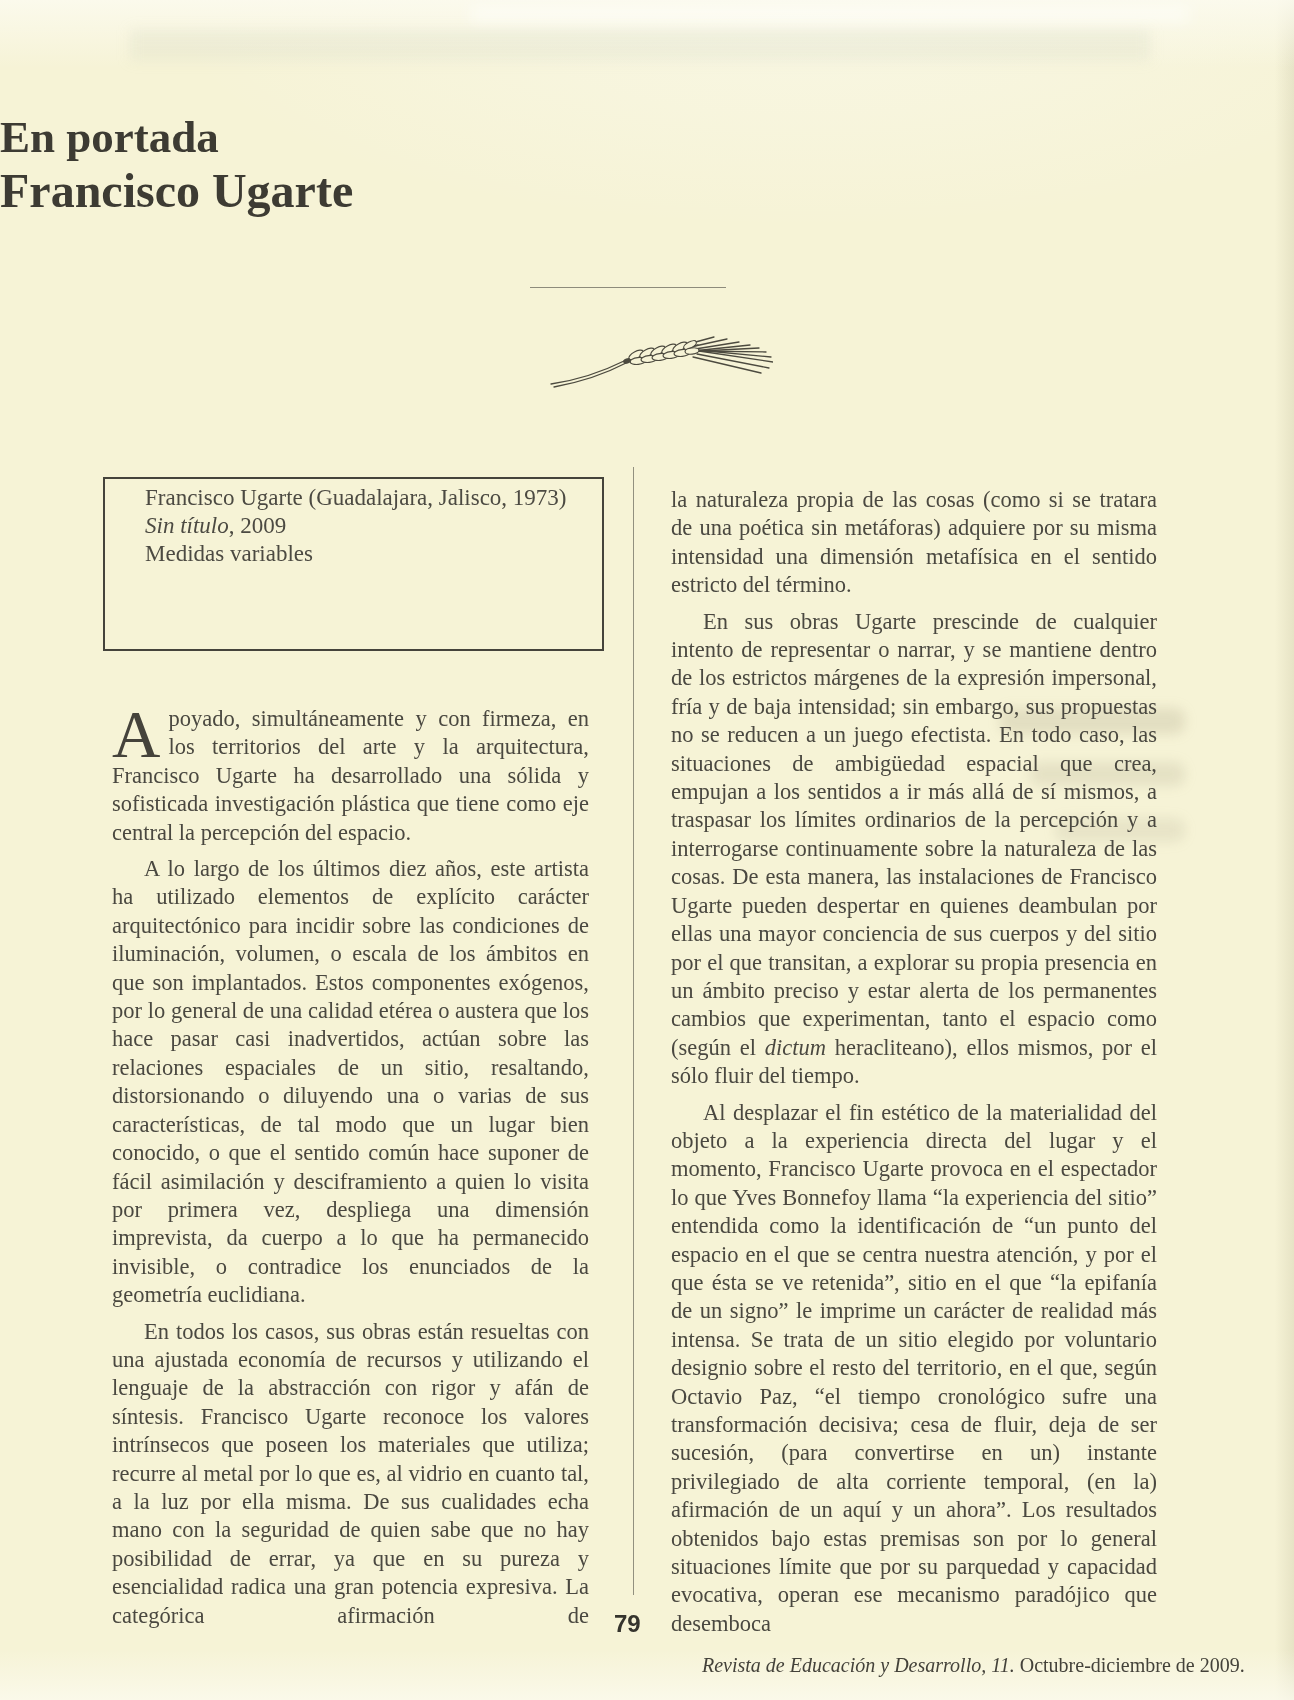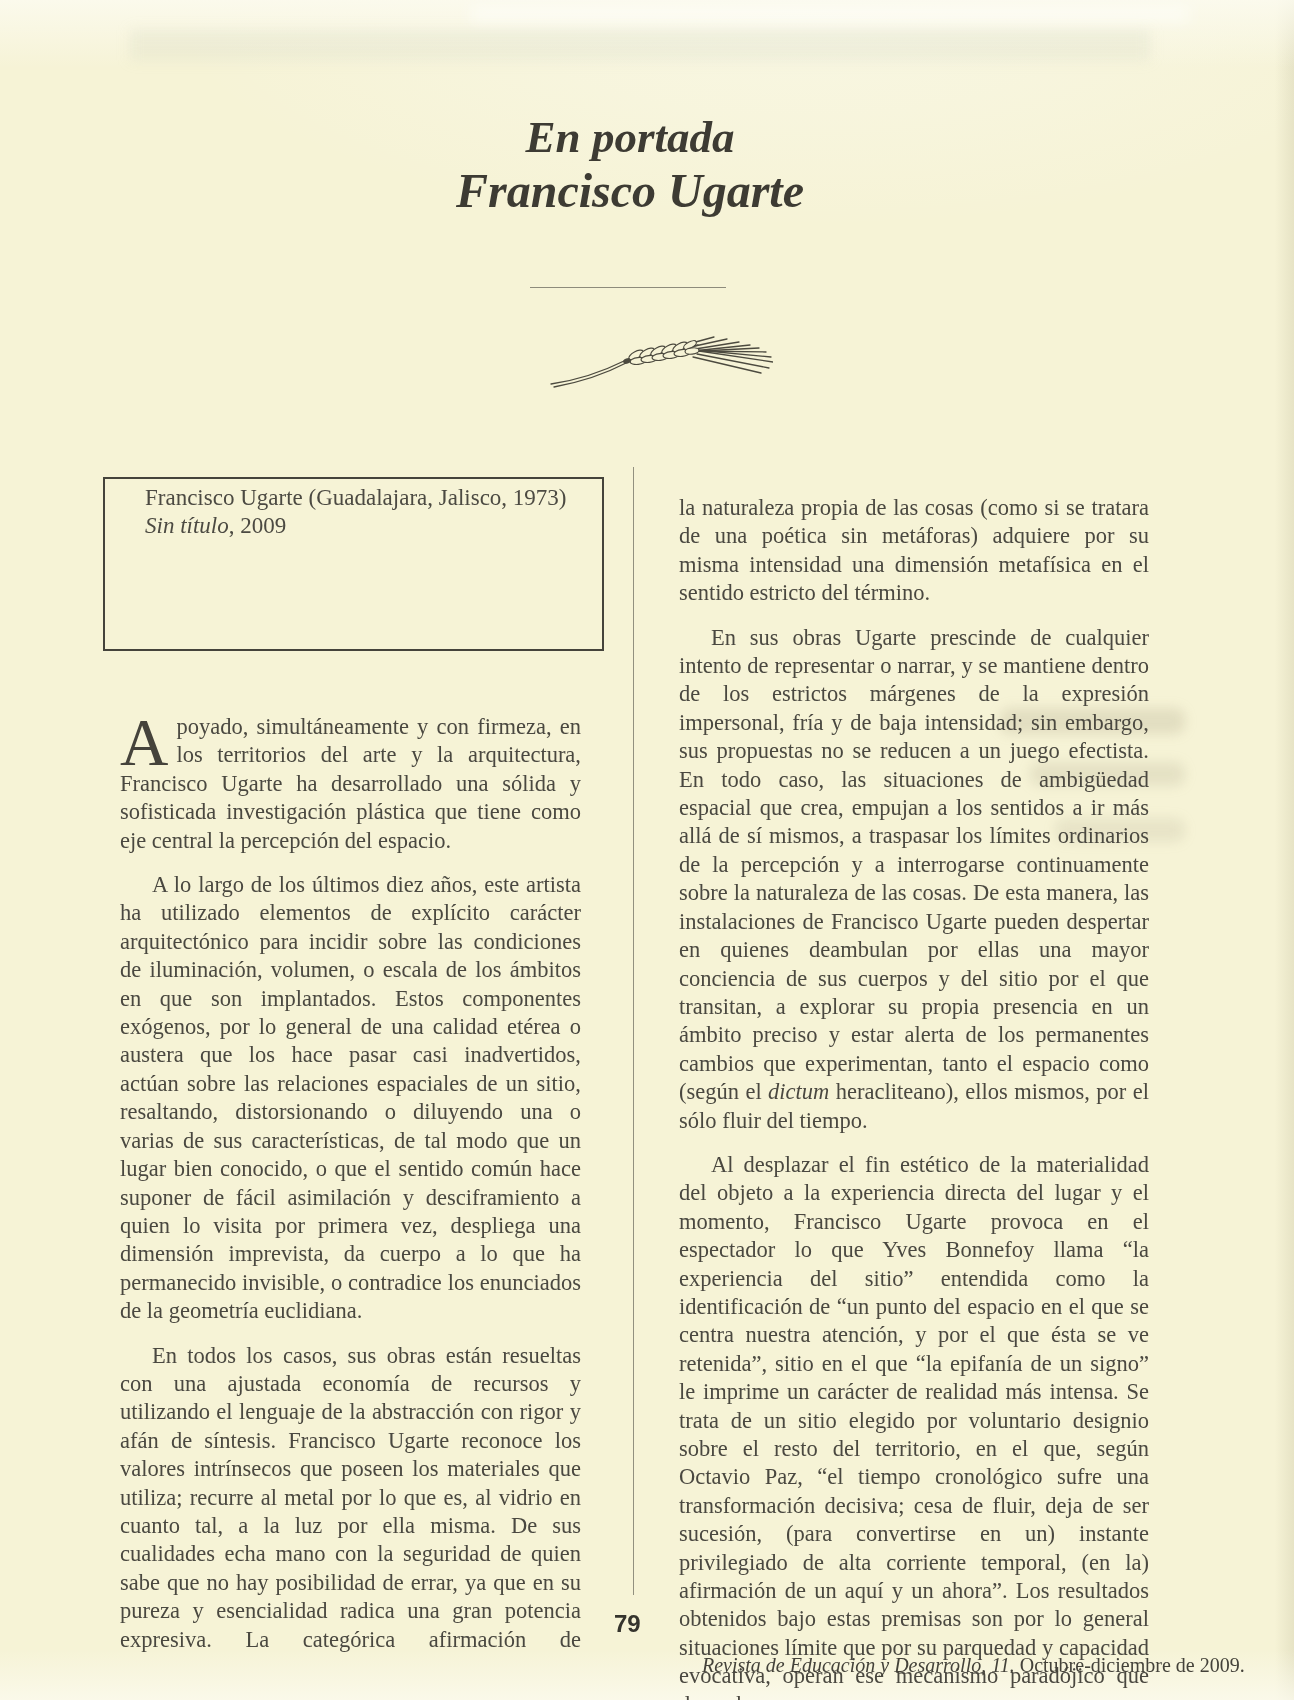--- a/index.html
+++ b/index.html
@@ -24,21 +24,21 @@
   .ghost-1 { left: 130px; top: 30px; width: 1020px; height: 30px; background: rgba(184,190,168,0.16); }
   .ghost-2 { left: 470px; top: 6px;  width: 720px;  height: 16px; background: rgba(255,255,252,0.55); }
   .smudge { position: absolute; pointer-events: none; filter: blur(6px); border-radius: 10px; }
   .smudge-1 { left: 1000px; top: 708px; width: 185px; height: 26px; background: rgba(150,140,112,0.20); }
   .smudge-2 { left: 1030px; top: 762px; width: 155px; height: 24px; background: rgba(150,140,112,0.17); }
   .smudge-3 { left: 1055px; top: 818px; width: 130px; height: 24px; background: rgba(150,140,112,0.14); }
 
   
   .title-block {
     position: absolute; left: 0; top: 112px; width: 1260px;
-    text-align: center; color: #3d3b33; font-style: italic;
+    color: #3d3b33;
   }
   .title-line-1 { font-size: 45px; font-weight: bold; line-height: 50px; }
   .title-line-2 { font-size: 48px; font-weight: bold; line-height: 58px; }
   .title-rule {
     position: absolute; left: 530px; top: 287px; width: 196px; height: 0;
     border-top: 1px solid #8d8b7b;
   }
   .wheat { position: absolute; left: 548px; top: 330px; }
 
   
@@ -53,21 +53,21 @@
 
   
   .column {
     position: absolute;
     font-size: 22.5px; line-height: 28.4px;
     text-align: justify;
     -webkit-hyphens: auto; hyphens: auto;
   }
   .col-left  { left: 104px; top: 697px;  width: 493px; }
   .col-right { left: 663px; top: 478px;  width: 502px; }
-  .column p { margin: 16px; }
+  .column p { margin: 8px; }
   .column p.indent { text-indent: 32px; }
   .column p.continues { text-align-last: justify; }
   .dropcap {
     float: left;
     font-size: 67px; line-height: 52px;
     margin: 3px 8px 0 0;
     color: #45433b;
   }
   .col-divider {
     position: absolute; left: 633px; top: 467px; width: 1px; height: 1128px;
@@ -134,20 +134,21 @@
     </g>
     <ellipse cx="79" cy="31" rx="4" ry="2.6" fill="#4c4a3f" transform="rotate(-20 79 31)"></ellipse>
   </svg>
 </div>
 
 <div class="caption-box">
   <div class="caption-artist">Francisco Ugarte (Guadalajara, Jalisco, 1973)</div>
   <div>
     <span class="italic">Sin título</span><span>, 2009</span>
   </div>
+  <div>Medidas variables</div>
 </div>
 
 <div class="col-divider"></div>
 
 <div class="column col-left">
   <p><span class="dropcap">A</span><span>poyado, simultáneamente y con firmeza, en los territorios del arte y la arquitectura, Francisco Ugarte ha desarrollado una sólida y sofisticada investigación plástica que tiene como eje central la percepción del espacio.</span></p>
   <p class="indent">A lo largo de los últimos diez años, este artista ha utilizado elementos de explícito carácter arquitectónico para incidir sobre las condiciones de iluminación, volumen, o escala de los ámbitos en que son implantados. Estos componentes exógenos, por lo general de una calidad etérea o austera que los hace pasar casi inadvertidos, actúan sobre las relaciones espaciales de un sitio, resaltando, distorsionando o diluyendo una o varias de sus características, de tal modo que un lugar bien conocido, o que el sentido común hace suponer de fácil asimilación y desciframiento a quien lo visita por primera vez, despliega una dimensión imprevista, da cuerpo a lo que ha permanecido invisible, o contradice los enunciados de la geometría euclidiana.</p>
   <p class="indent continues">En todos los casos, sus obras están resueltas con una ajustada economía de recursos y utilizando el lenguaje de la abstracción con rigor y afán de síntesis. Francisco Ugarte reconoce los valores intrínsecos que poseen los materiales que utiliza; recurre al metal por lo que es, al vidrio en cuanto tal, a la luz por ella misma. De sus cualidades echa mano con la seguridad de quien sabe que no hay posibilidad de errar, ya que en su pureza y esencialidad radica una gran potencia expresiva. La categórica afirmación de</p>
 </div>
 

